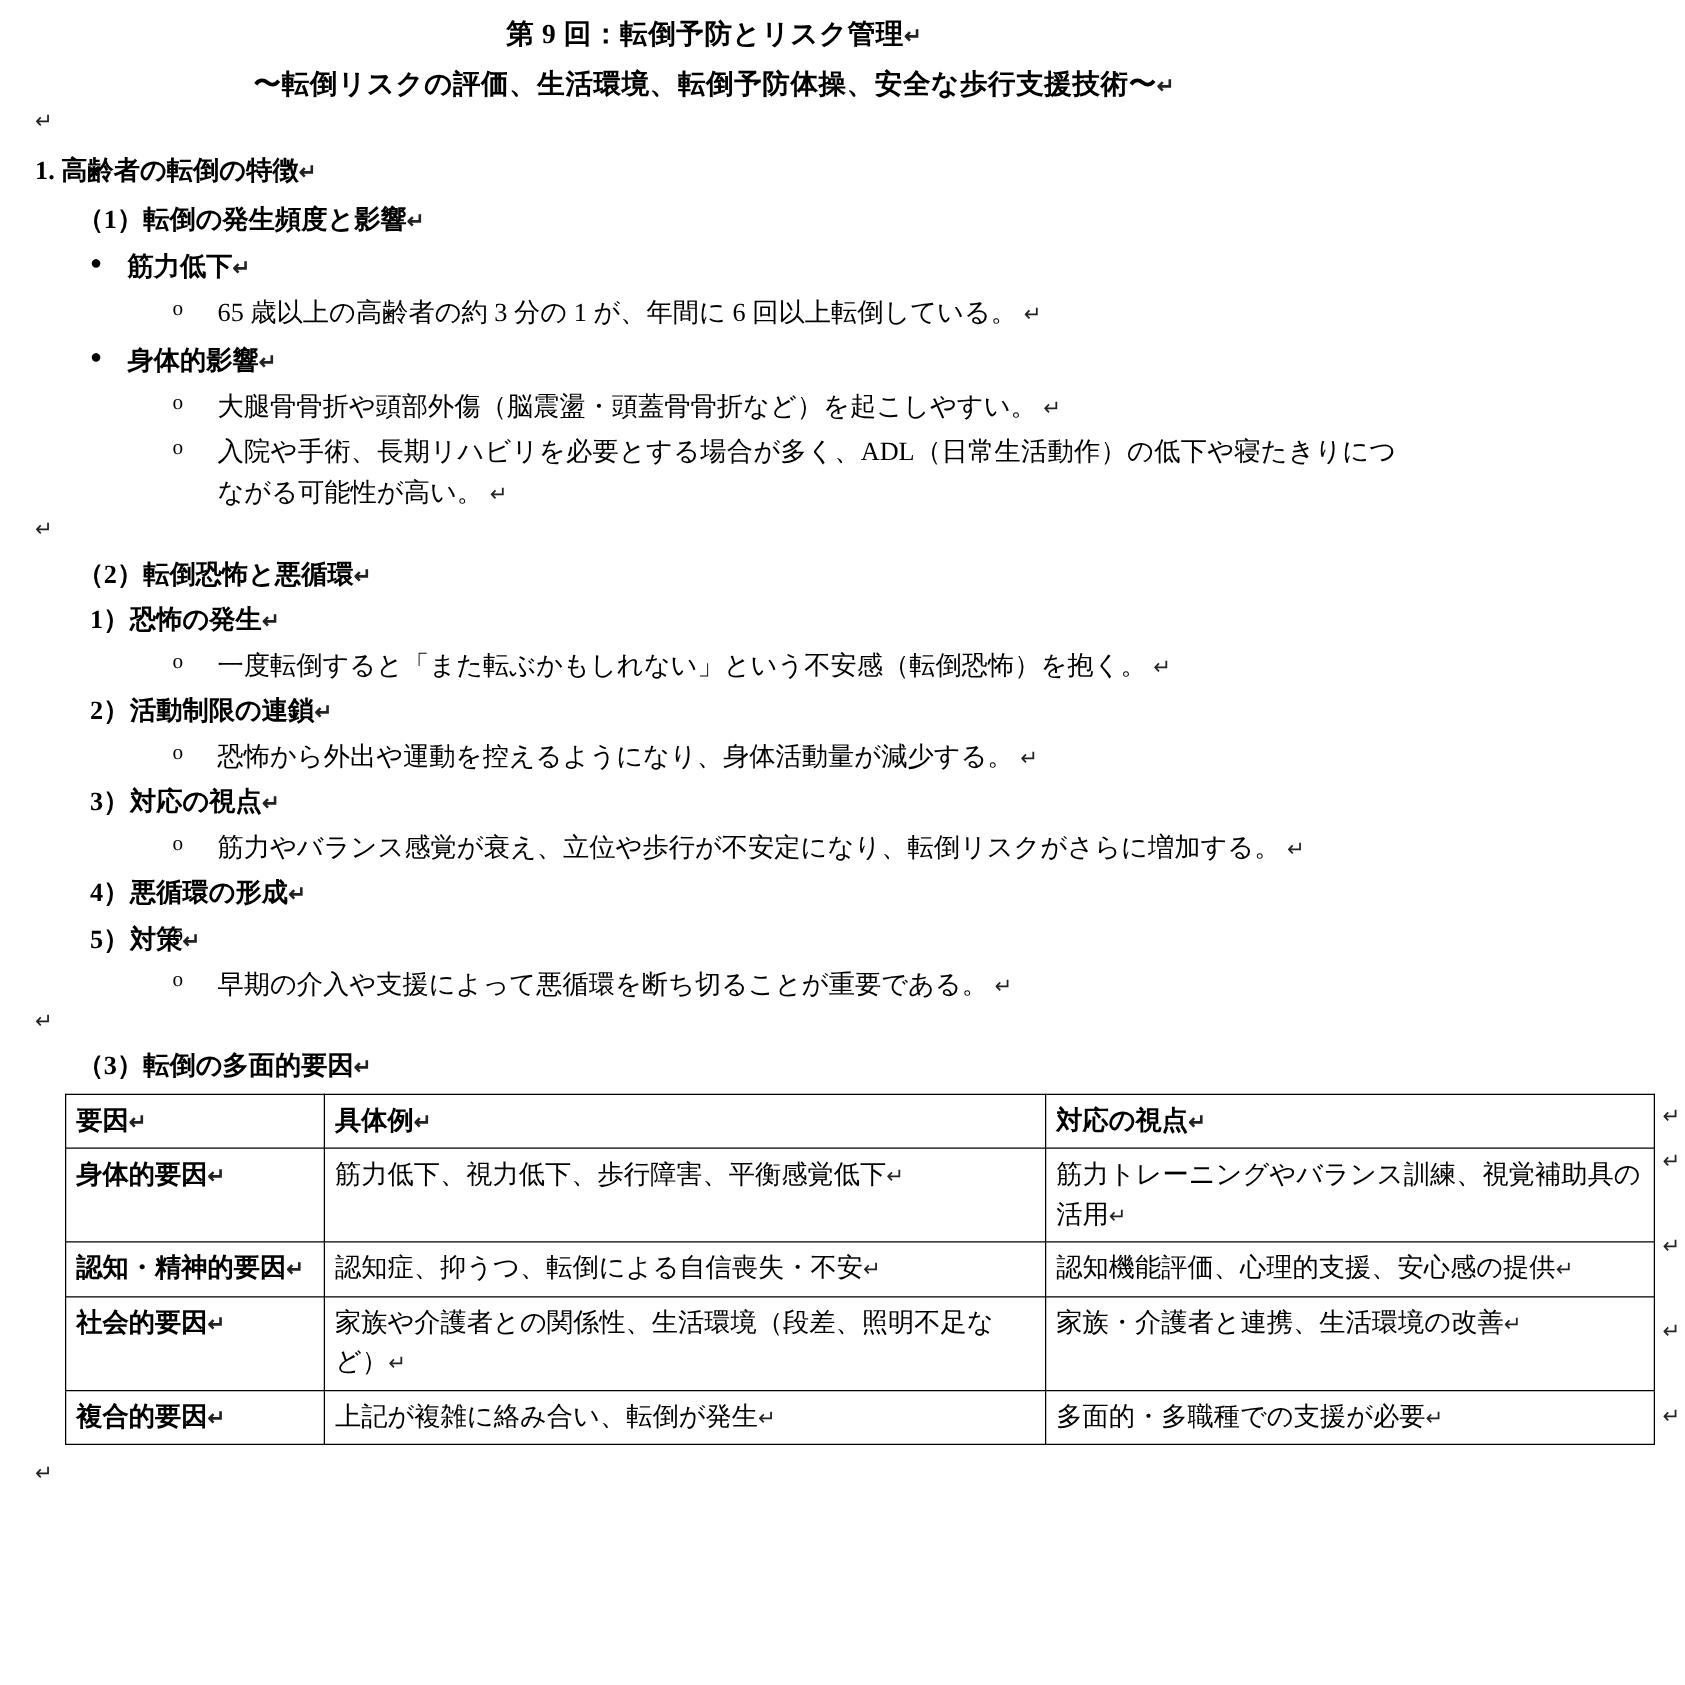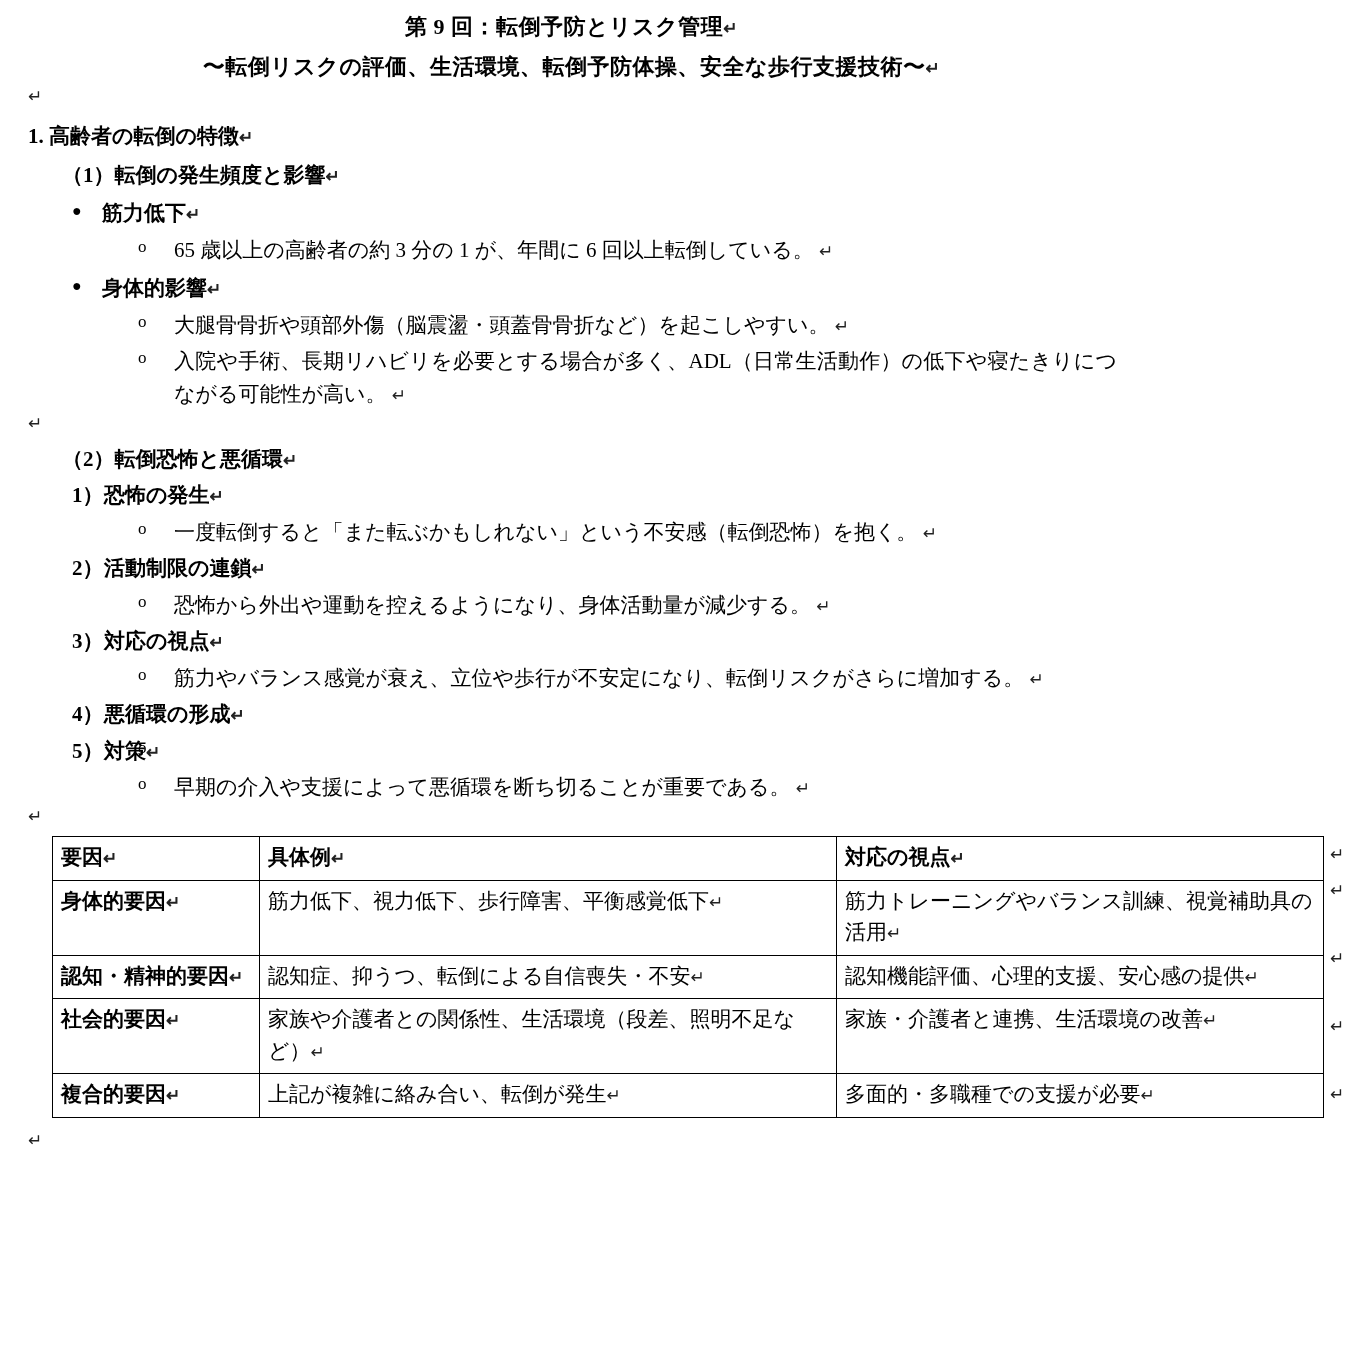--- a/index.html
+++ b/index.html
@@ -238,20 +238,23 @@
   </div>
   <div class="sub-item">
     <span class="marker">o</span>
     <span class="text"><span>早期の介入や支援によって悪循環を断ち切ることが重要である。</span> <span class="pilcrow">↵</span></span>
   </div>
 
   <div class="blank-line">
     <span class="pilcrow">↵</span>
   </div>
 
+  <div class="h2">
+    <span>（3）転倒の多面的要因</span><span class="pilcrow">↵</span>
+  </div>
 
   <div class="tbl-outer">
     <table class="factors">
       <tbody>
           <tr>
         <th class="col1"><span>要因</span><span class="pilcrow">↵</span></th>
         <th class="col2"><span>具体例</span><span class="pilcrow">↵</span></th>
         <th class="col3"><span>対応の視点</span><span class="pilcrow">↵</span></th>
       </tr>
       <tr>

